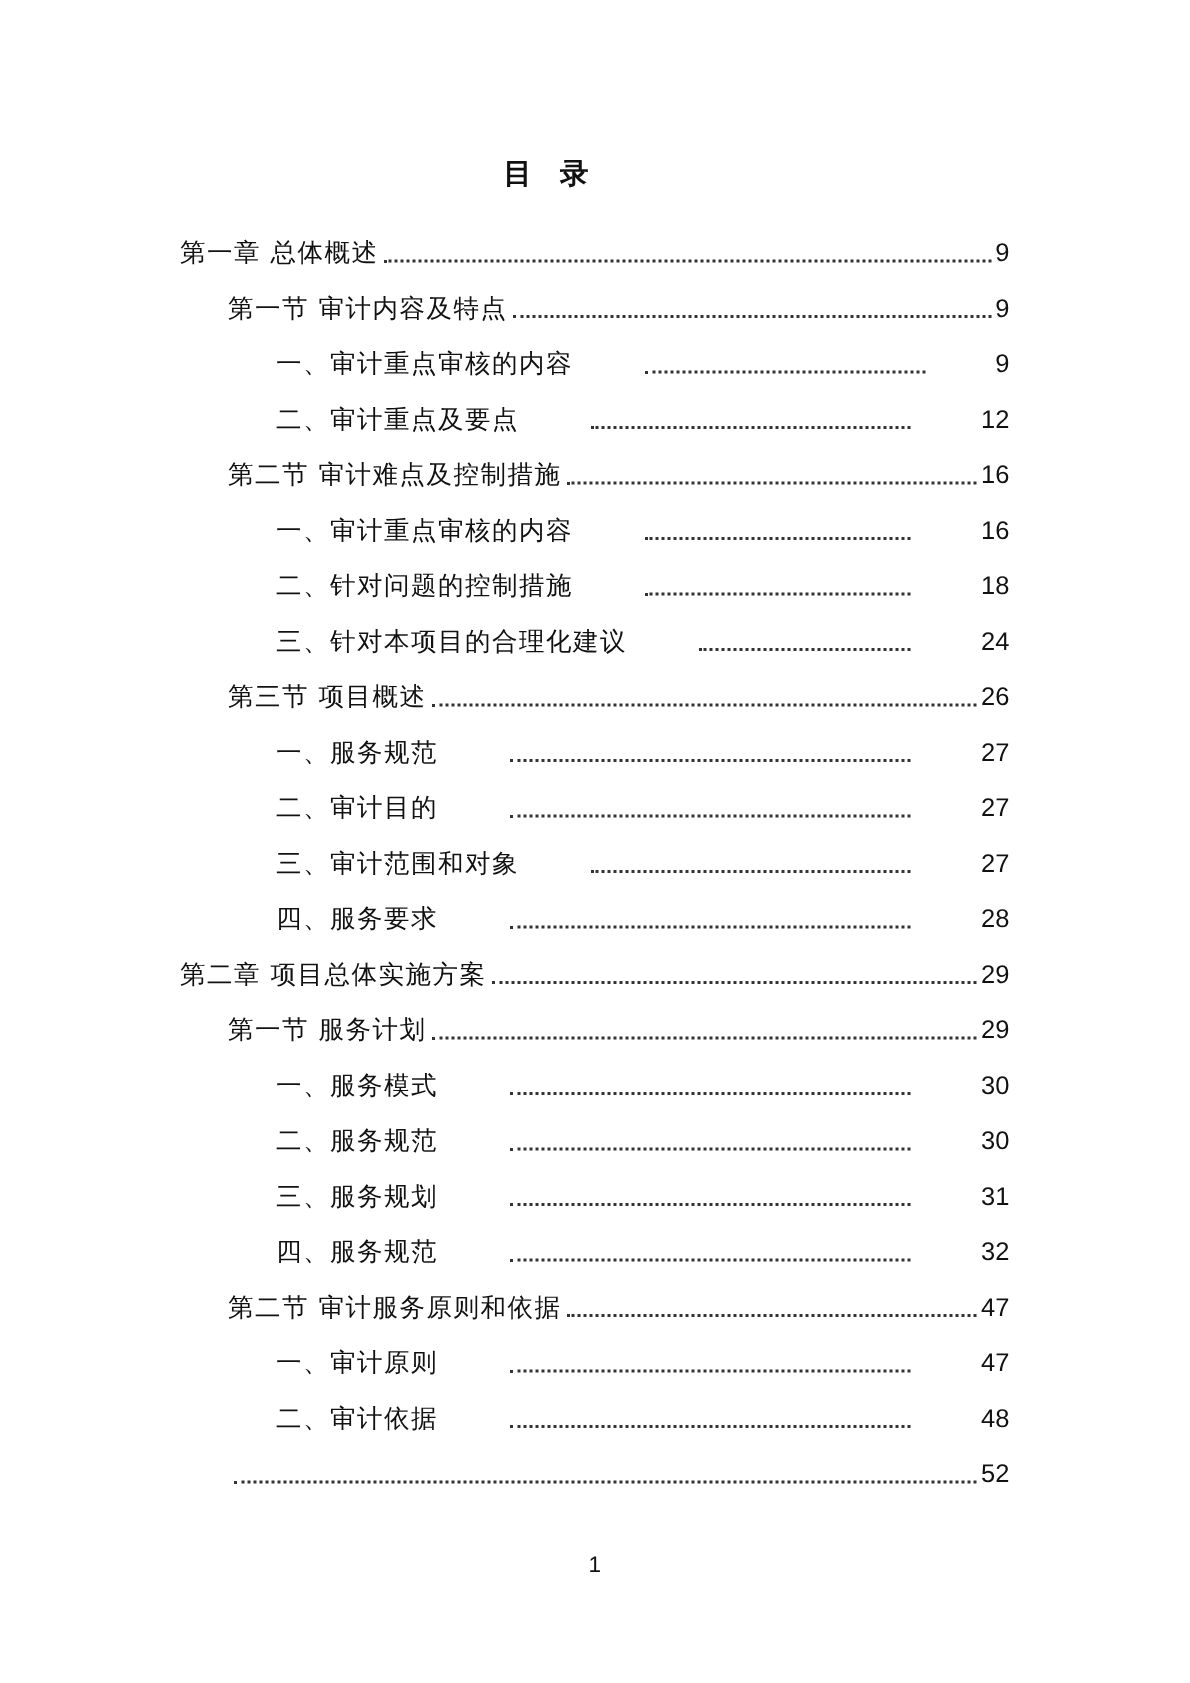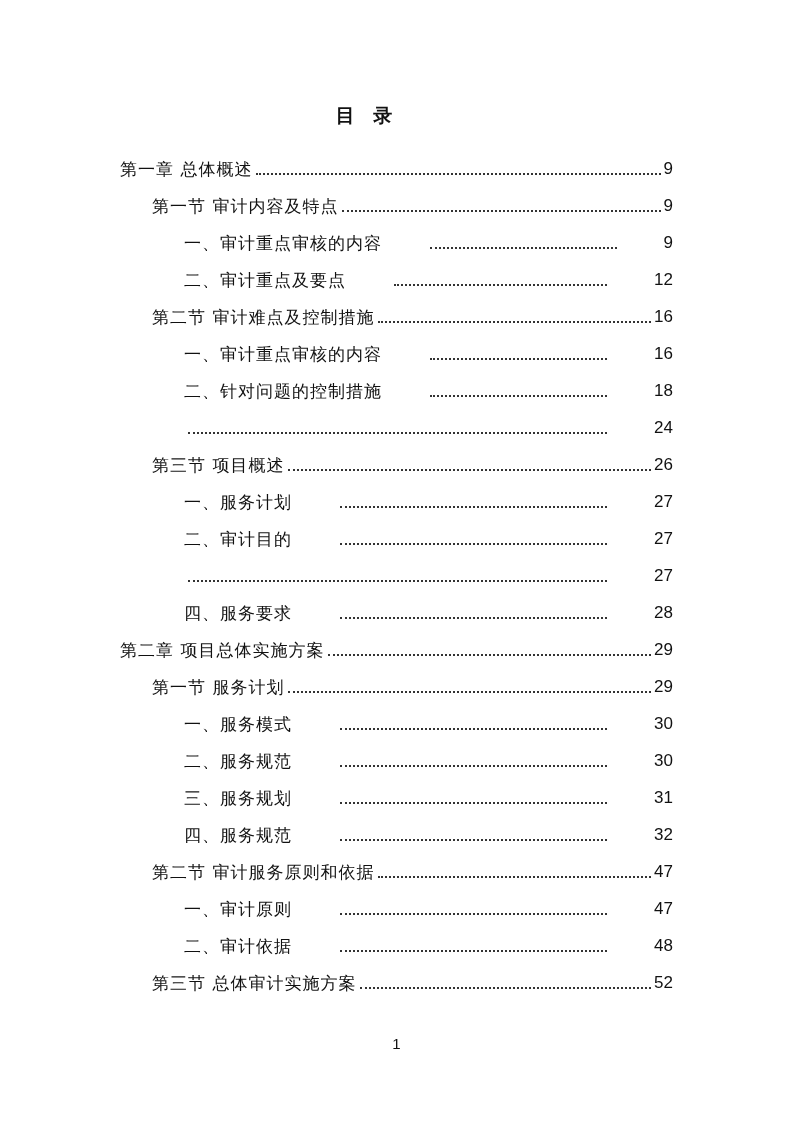--- a/index.html
+++ b/index.html
@@ -54,39 +54,41 @@
       <span class="label">一、审计重点审核的内容</span>
       <span class="leader"></span>
       <span class="page">16</span>
     </div>
   <div class="row l3" style="top:222px">
       <span class="label">二、针对问题的控制措施</span>
       <span class="leader"></span>
       <span class="page">18</span>
     </div>
   <div class="row l3" style="top:259px">
+      <span class="label">三、针对本项目的合理化建议</span>
       <span class="leader"></span>
       <span class="page">24</span>
     </div>
   <div class="row l2" style="top:296px">
       <span class="label">第三节  项目概述</span>
       <span class="leader"></span>
       <span class="page">26</span>
     </div>
   <div class="row l3" style="top:333px">
-      <span class="label">一、服务计划</span>
+      <span class="label">一、服务规范</span>
       <span class="leader"></span>
       <span class="page">27</span>
     </div>
   <div class="row l3" style="top:370px">
       <span class="label">二、审计目的</span>
       <span class="leader"></span>
       <span class="page">27</span>
     </div>
   <div class="row l3" style="top:407px">
+      <span class="label">三、审计范围和对象</span>
       <span class="leader"></span>
       <span class="page">27</span>
     </div>
   <div class="row l3" style="top:444px">
       <span class="label">四、服务要求</span>
       <span class="leader"></span>
       <span class="page">28</span>
     </div>
   <div class="row l1" style="top:481px">
       <span class="label">第二章  项目总体实施方案</span>
@@ -127,19 +129,18 @@
       <span class="label">一、审计原则</span>
       <span class="leader"></span>
       <span class="page">47</span>
     </div>
   <div class="row l3" style="top:777px">
       <span class="label">二、审计依据</span>
       <span class="leader"></span>
       <span class="page">48</span>
     </div>
   <div class="row l2" style="top:814px">
-      <span class="label">第三节  总体审计实施方案</span>
       <span class="leader"></span>
       <span class="page">52</span>
     </div>
 </div>
 
 <div class="footer">1</div>
 
 </body></html>

